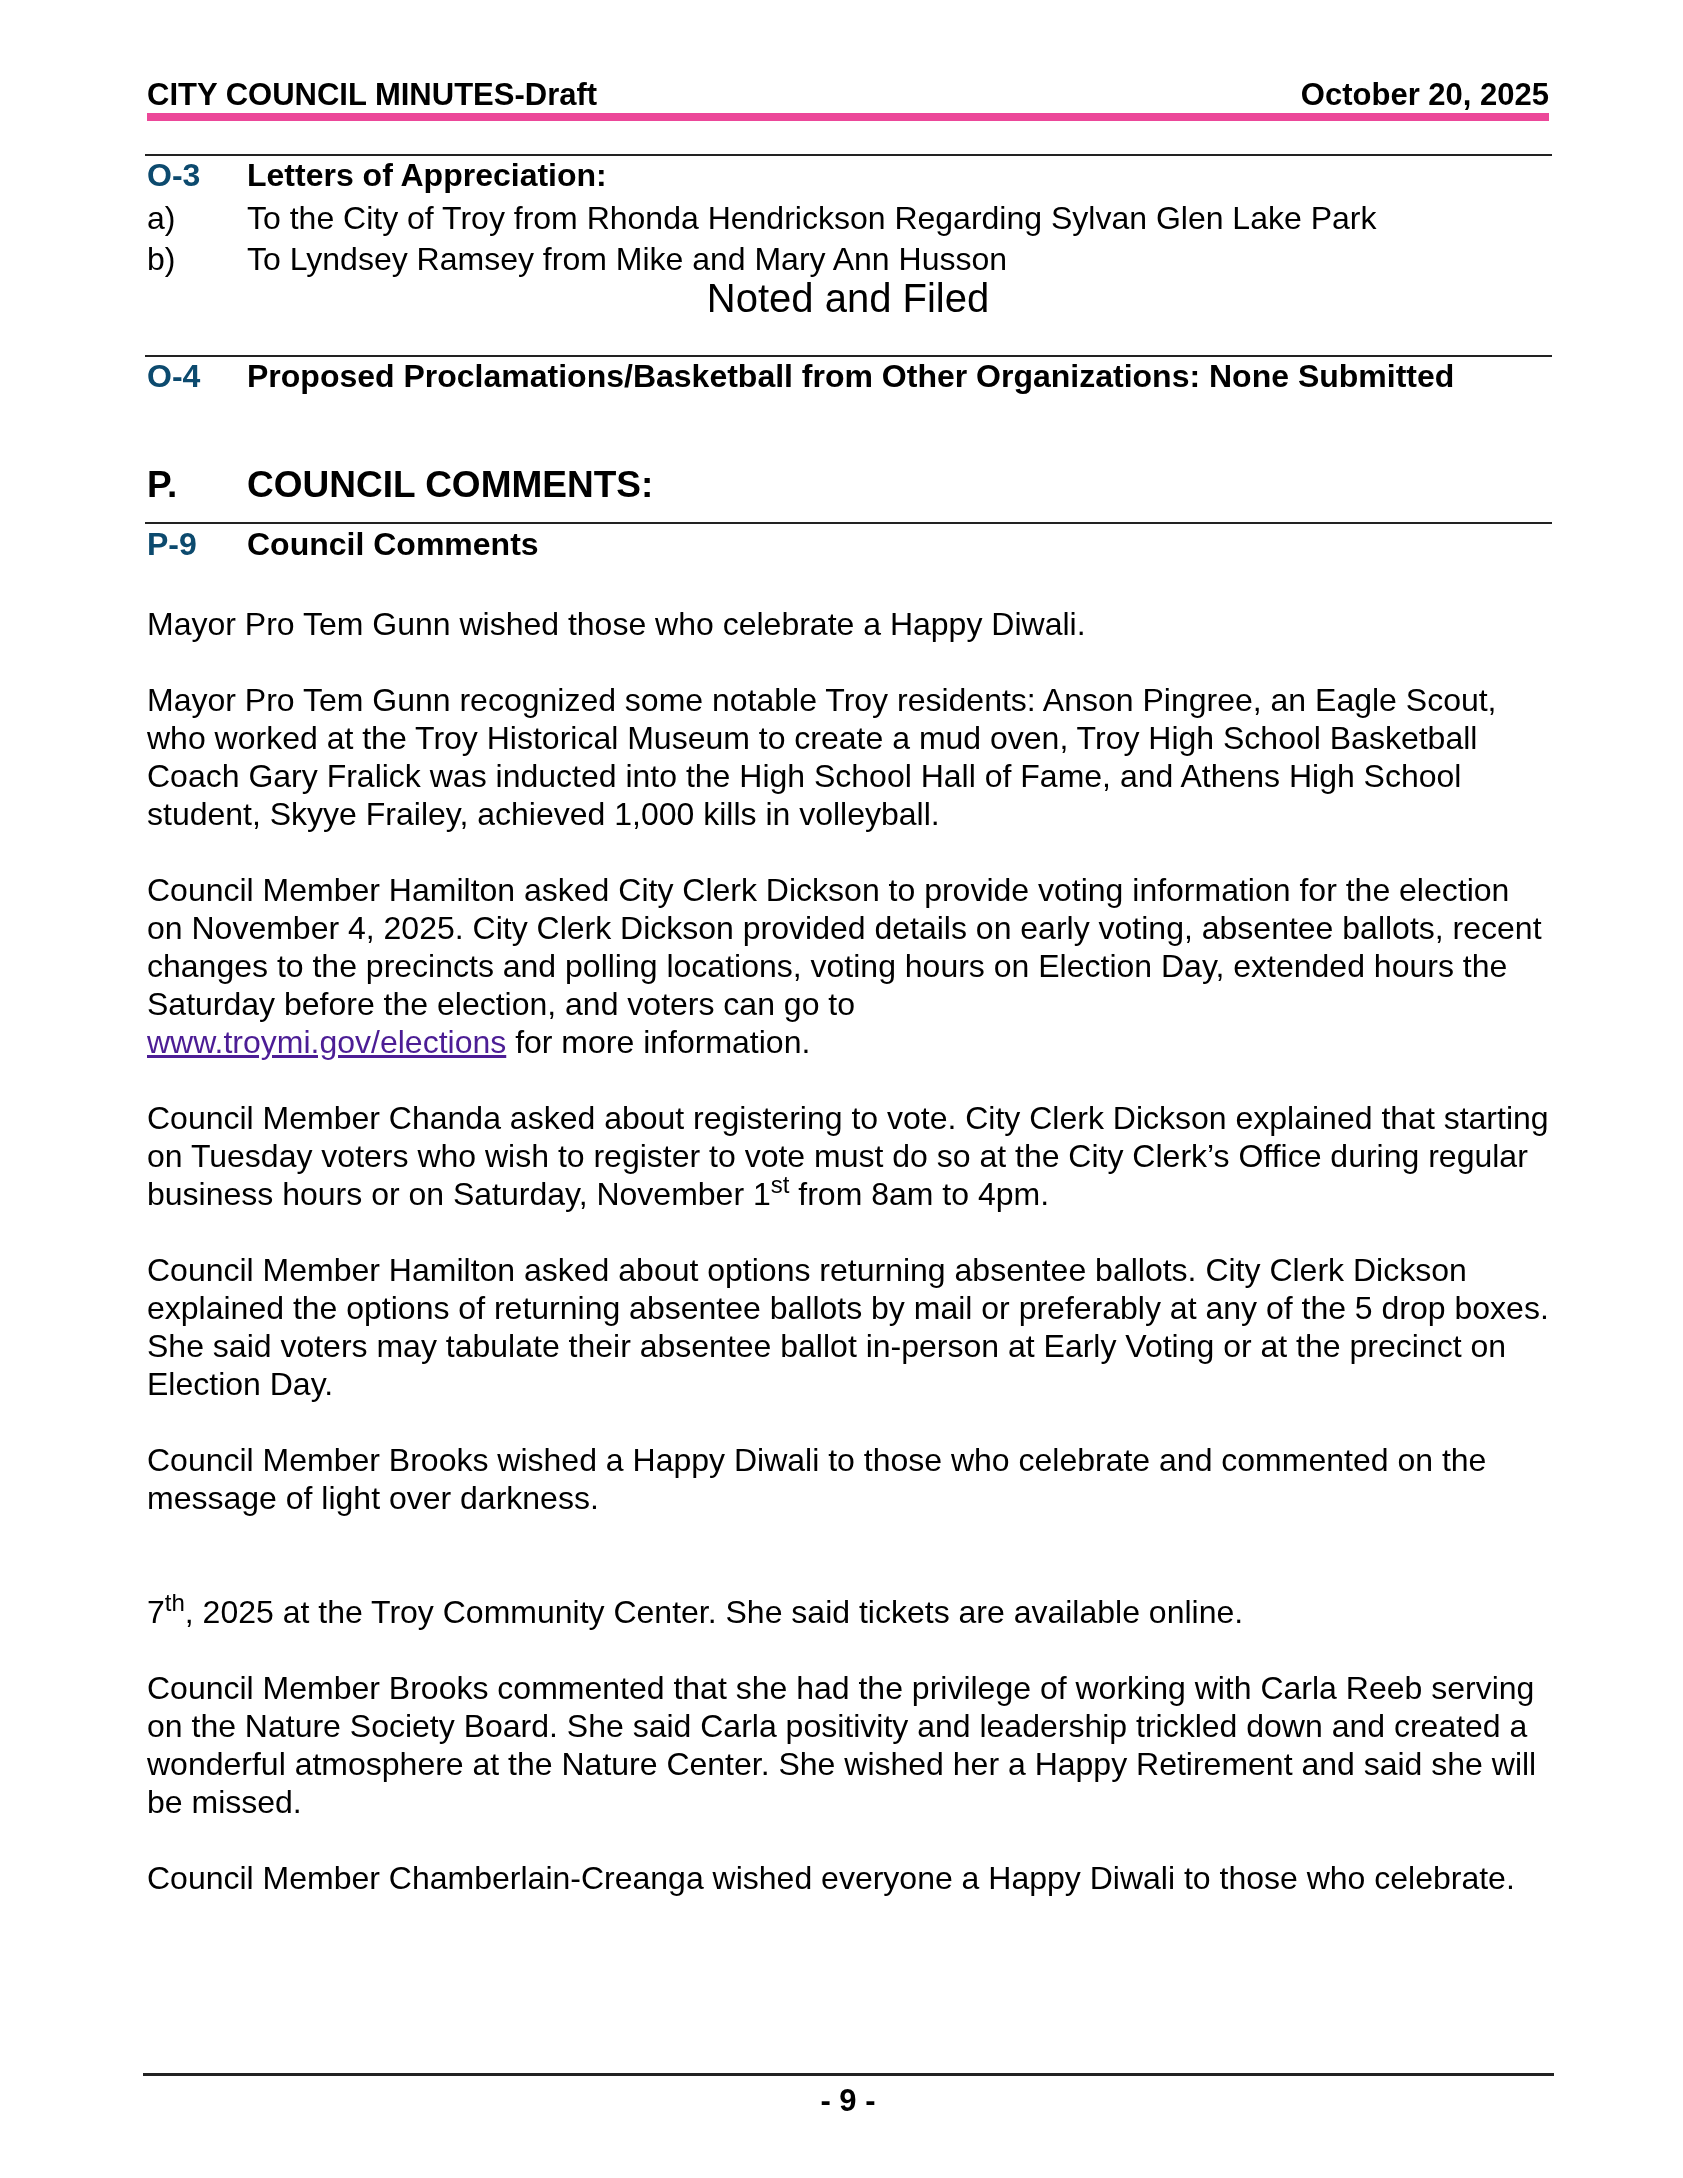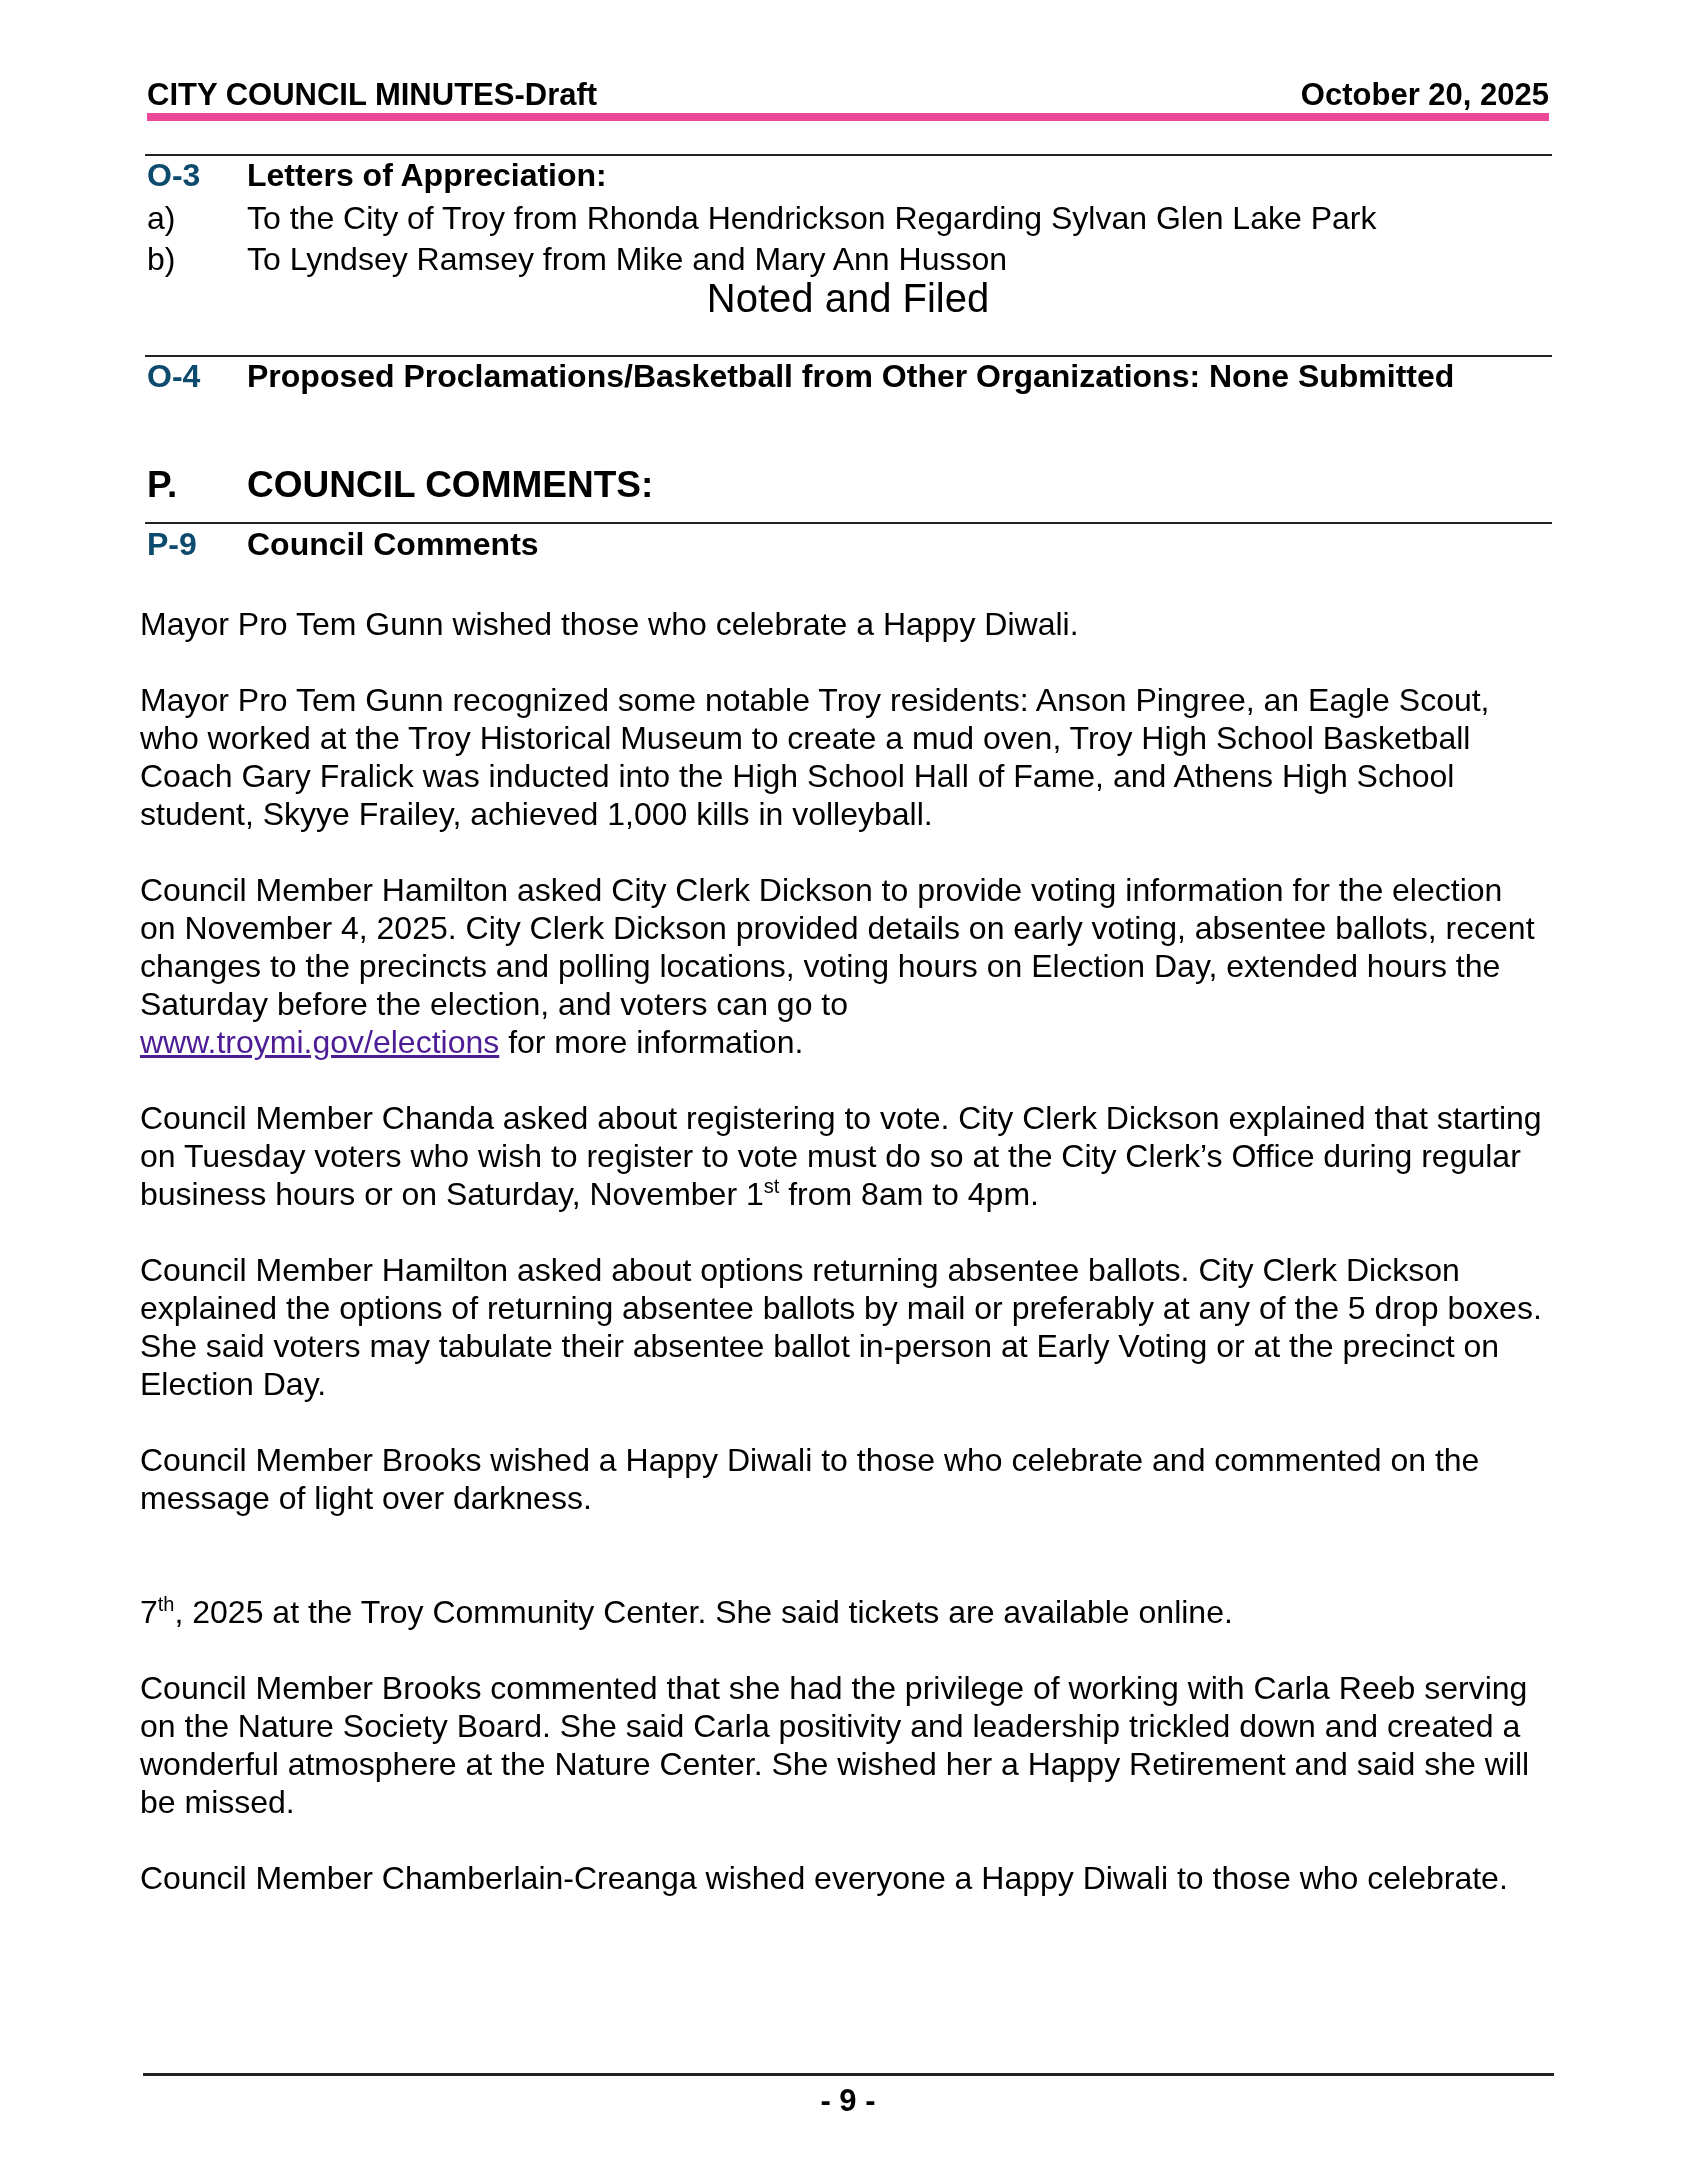--- a/index.html
+++ b/index.html
@@ -9,24 +9,24 @@
   .header { left: 147px; top: 77px; width: 1402px; height: 36px; border-bottom: 8px solid #ec4899;
             font-weight: bold; font-size: 31px; line-height: 36px; }
   .header .left { position: absolute; left: 0; top: 0; }
   .header .right { position: absolute; right: 0; top: 0; }
   .rule { position: absolute; left: 145px; width: 1407px; height: 0; border-top: 2px solid #222; }
   .row { position: absolute; left: 147px; font-size: 32px; line-height: 38px; white-space: nowrap; }
   .code { position: absolute; left: 0; color: #0c4a6e; font-weight: bold; }
   .label { position: absolute; left: 100px; }
   .bold { font-weight: bold; }
   .heading-p { font-size: 37px; font-weight: bold; }
-  .body-text { position: absolute; left: 140px; width: 1406px; font-size: 32px; line-height: 38px; }
+  .body-text { position: absolute; left: 147px; width: 1406px; font-size: 32px; line-height: 38px; }
   .body-text p { margin: 0 0 38px 0; }
   a.link { color: #4c1d95; }
-  sup { font-size: 20px; line-height: 0; vertical-align: 12px; }
+  sup { font-size: 24px; line-height: 0; vertical-align: 12px; }
   .center { position: absolute; left: 147px; width: 1402px; text-align: center; font-size: 40px; line-height: 38px; }
   .footer-rule { position: absolute; left: 143px; width: 1411px; top: 2073px; border-top: 3px solid #222; }
   .page-num { position: absolute; left: 147px; width: 1402px; top: 2082px; text-align: center;
               font-weight: bold; font-size: 31px; line-height: 38px; }
 </style>
 </head>
 <body>
 
 <div class="abs header">
   <span class="left">CITY COUNCIL MINUTES-Draft</span>

